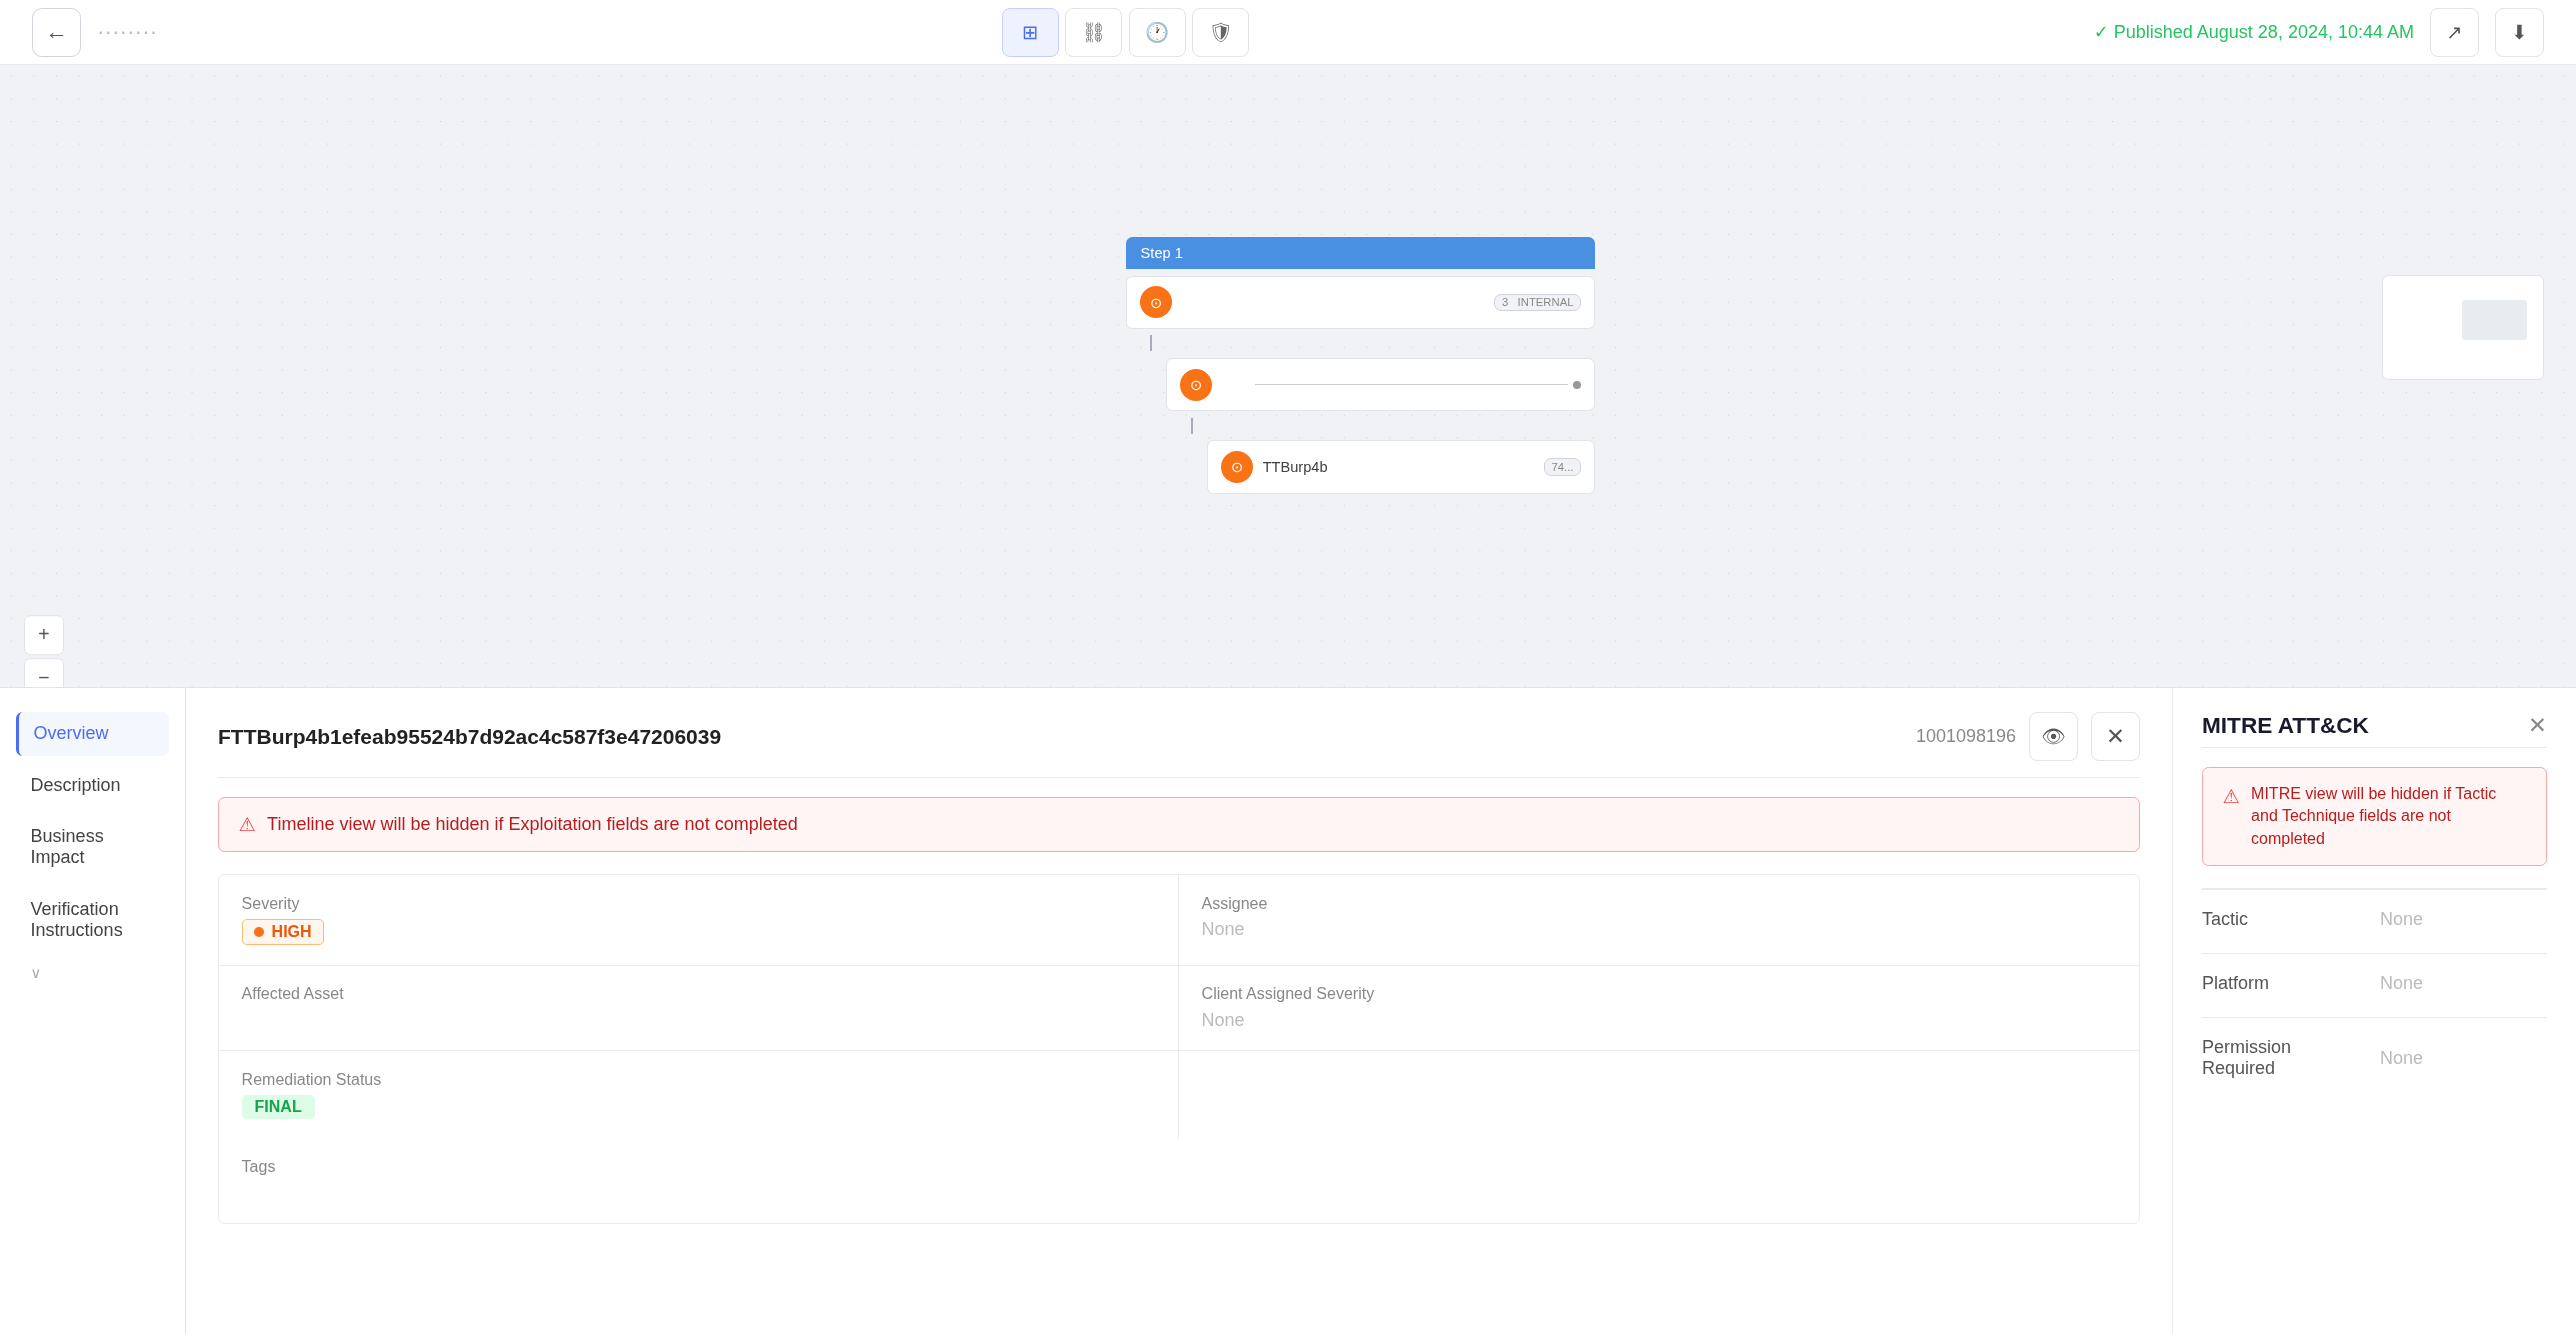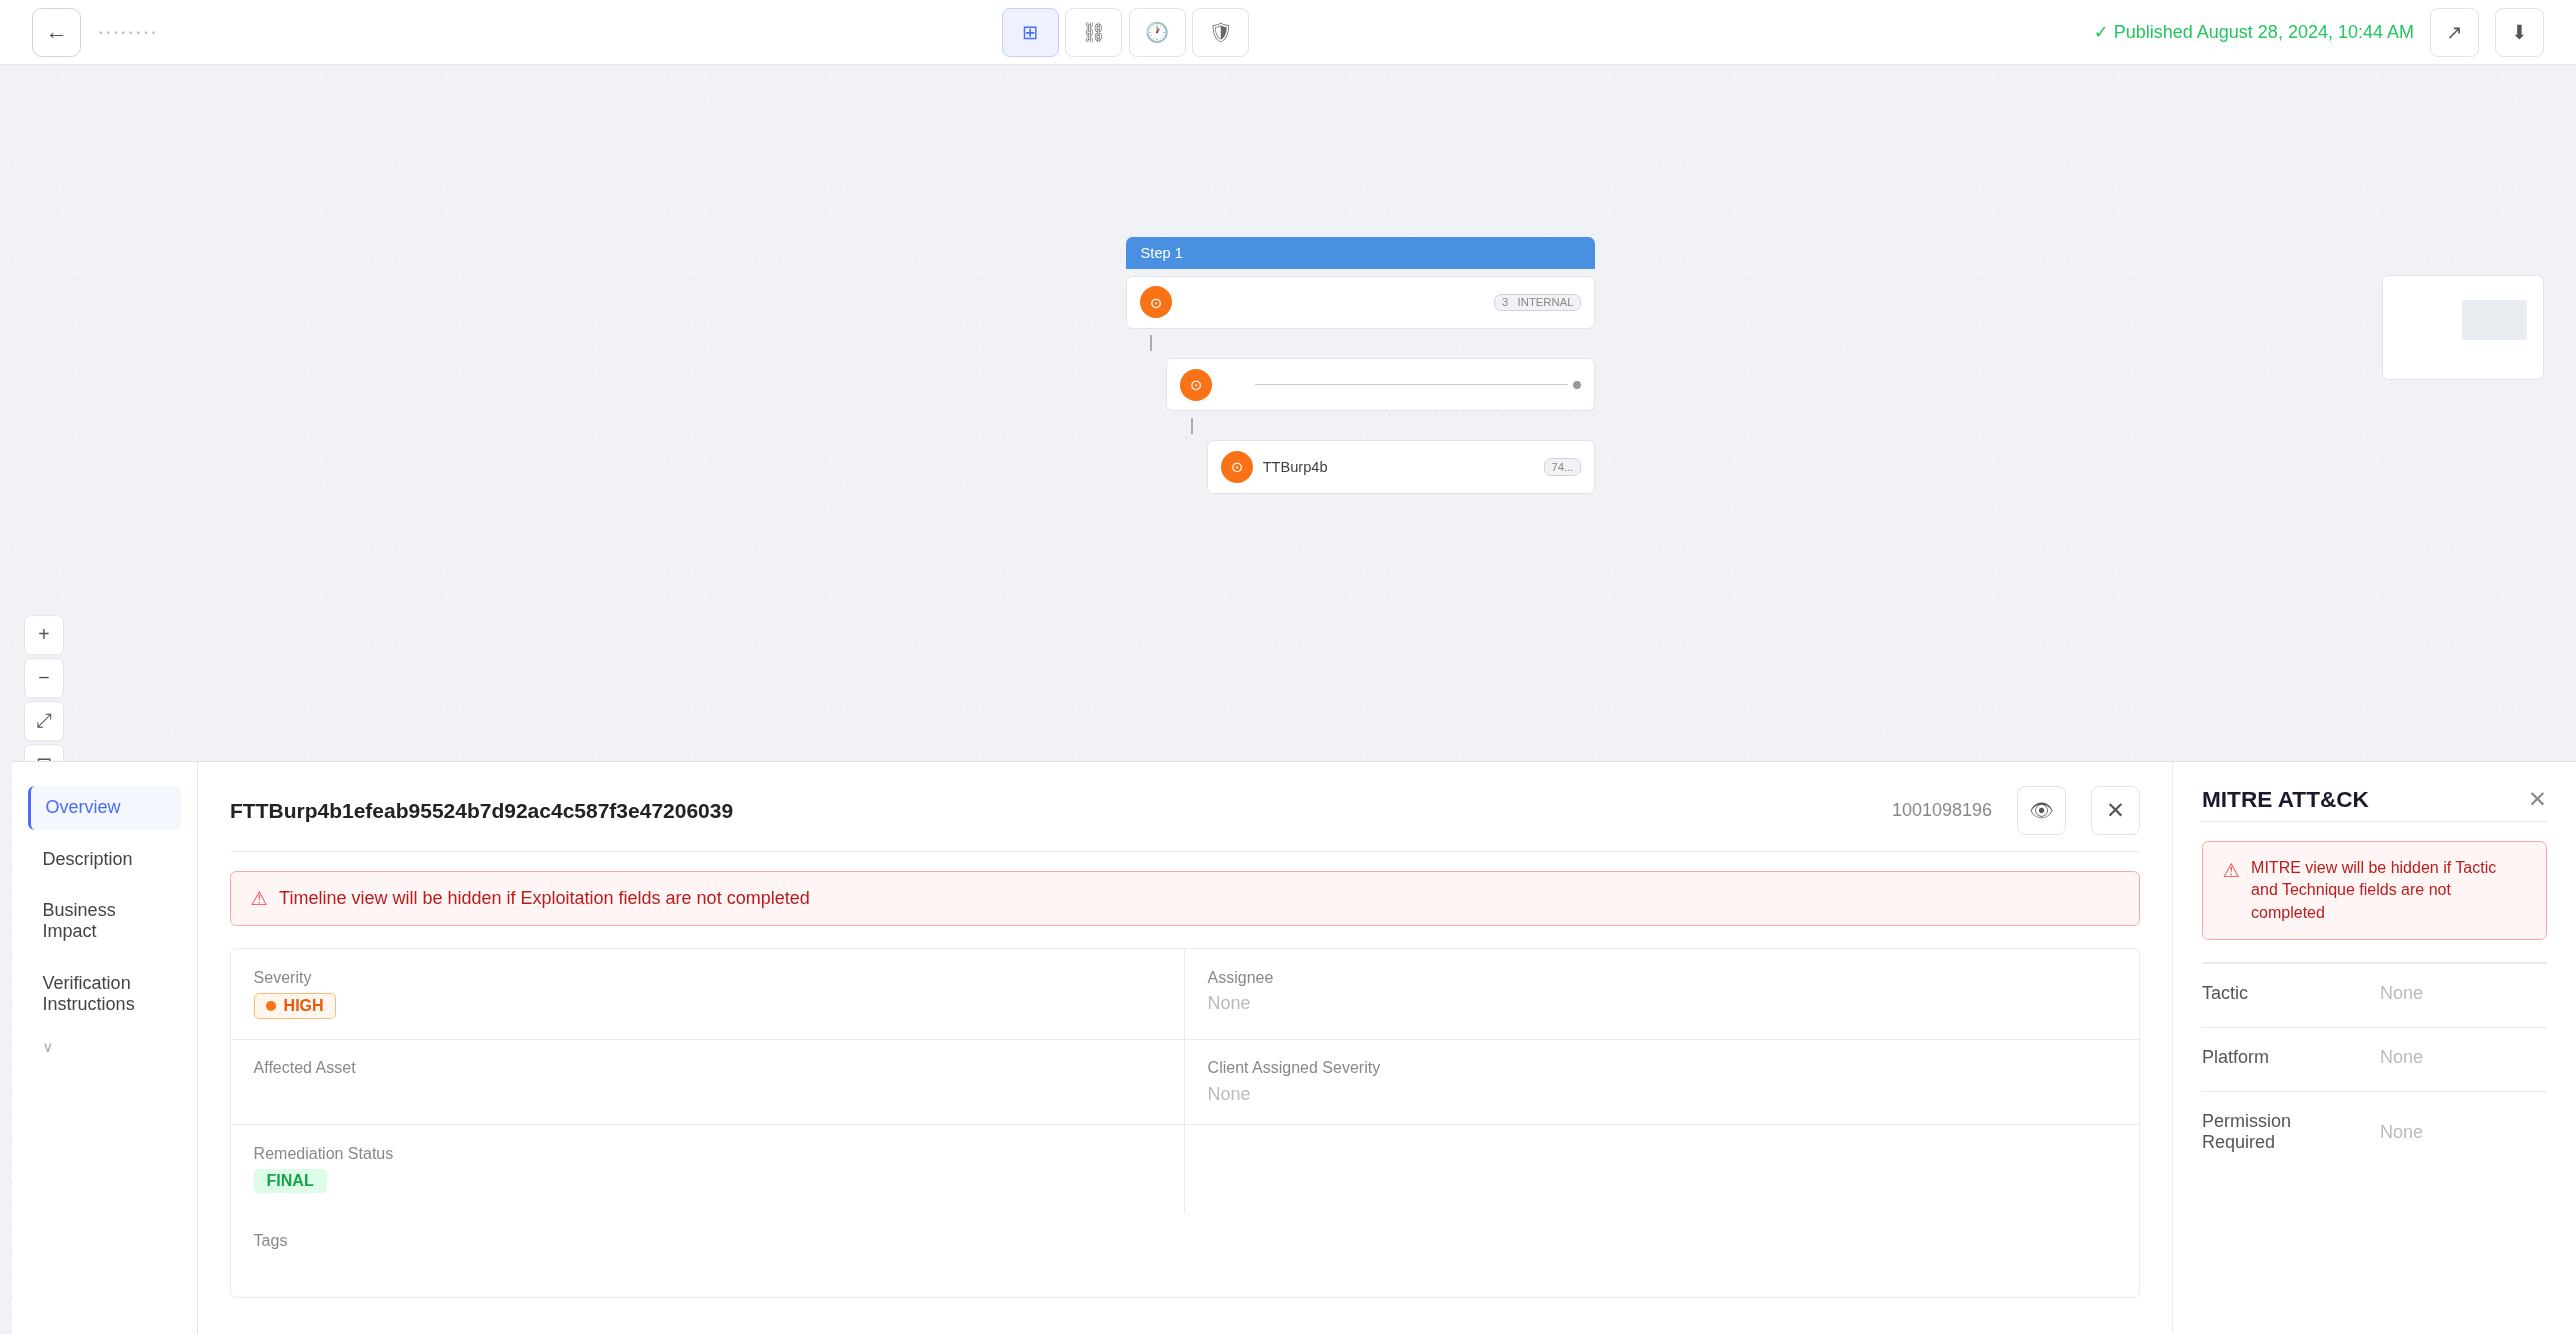--- a/index.html
+++ b/index.html
@@ -91,22 +91,22 @@
       display: flex; flex-direction: column; gap: 3.2px;
     }
     .zoom-btn {
       width: 40px; height: 40px; background: white; border: 1.2px solid #e0e3e8;
       border-radius: 6.5px; display: flex; align-items: center; justify-content: center;
       cursor: pointer; font-size: 19.4px; color: #555;
     }
 
     
     .bottom-panel {
-      position: fixed; bottom: 0; left: 12px; right: 0;
-      height: 573px; background: white;
+      position: fixed; bottom: 0; left: 0; right: 0;
+      height: 647px; background: white;
       border-top: 1.2px solid #e0e3e8;
       display: flex;
     }
 
     
     .left-nav {
       width: 186px; min-width: 186px; padding: 24px 16px;
       border-right: 1.2px solid #e0e3e8;
       display: flex; flex-direction: column; gap: 8px;
     }
@@ -122,21 +122,21 @@
       flex: 1; overflow-y: auto; padding: 24px 32px;
     }
 
     
     .panel-header {
       display: flex; align-items: center; justify-content: space-between;
       margin-bottom: 19.4px; padding-bottom: 16px;
       border-bottom: 1.2px solid #e8eaed;
     }
     .panel-title { font-size: 21px; color: #222; font-weight: 700; }
-    .panel-meta { display: flex; align-items: center; gap: 25px; color: #888; font-size: 18px; }
+    .panel-meta { display: flex; align-items: center; gap: 13px; color: #888; font-size: 18px; }
 
     
     .alert-banner {
       background: #fff5f5; border: 1.2px solid #fca5a5; border-radius: 6.5px;
       padding: 14.6px 19.4px; display: flex; align-items: center; gap: 11.3px;
       margin-bottom: 22.6px; font-size: 18px; color: #b91c1c;
     }
     .alert-icon { font-size: 19.4px; color: #ef4444; flex-shrink: 0; }
 
     

